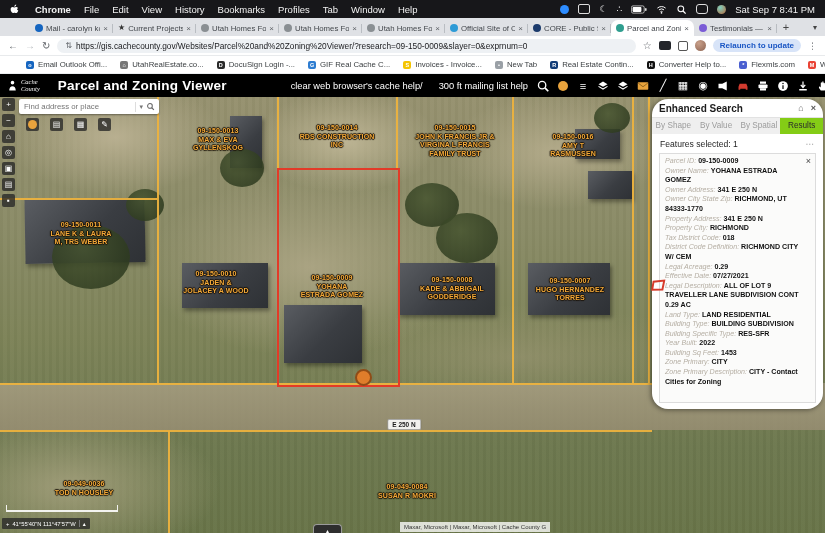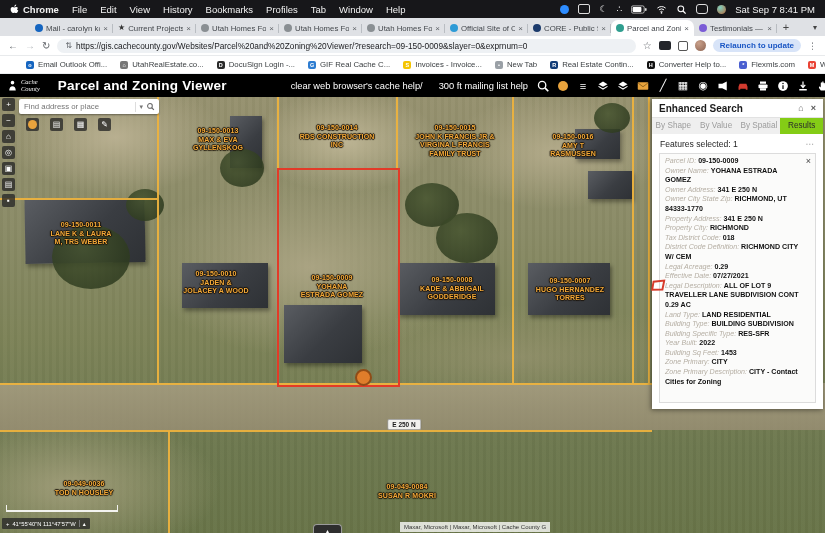--- a/index.html
+++ b/index.html
@@ -1,20 +1,20 @@
 <!DOCTYPE html>
 <html><head>
 <meta charset="utf-8">
 <style>
   html,body{margin:0;padding:0;background:#222;}
   .screen{position:relative;width:825px;height:533px;overflow:hidden;background:#fff;
           font-family:"Liberation Sans",sans-serif;-webkit-font-smoothing:antialiased;}
   
   .menubar{height:18px;background:#17171a;color:#f2f2f2;display:flex;align-items:center;
-           padding:0 10px;font-size:9.5px;gap:4px;}
+           padding:0 10px;font-size:9.5px;gap:16px;}
   .apple svg{width:9px;height:11px;display:block;margin-top:1px;}
   .mb-item{white-space:nowrap;}
   .mb-item.first{font-weight:bold;}
   .mb-status{margin-left:auto;display:flex;align-items:center;gap:9px;}
   .mb-status .glyph{font-size:9px;line-height:1;}
   .mb-time{font-size:9.5px;white-space:nowrap;}
   .bluedot{display:block;width:9px;height:9px;border-radius:50%;background:#2d8cff;}
   .scrbox{display:block;width:10px;height:8px;border:1px solid #ddd;border-radius:2px;}
   .cc{display:block;width:10px;height:8px;border:1px solid #ddd;border-radius:3px;}
   .avatar-mini{display:block;width:9px;height:9px;border-radius:50%;
@@ -108,21 +108,21 @@
   .coordbar{position:absolute;left:2px;top:421px;height:11px;background:rgba(40,40,40,.78);color:#fff;
             display:flex;align-items:center;gap:3px;padding:0 4px;font-size:5.8px;border-radius:1px;}
   .cc-box{border-left:1px solid #777;padding-left:3px;font-size:6px;}
   .attribution{position:absolute;left:400px;top:425px;height:10px;background:rgba(255,255,255,.78);
                color:#333;font-size:6px;display:flex;align-items:center;padding:0 4px;white-space:nowrap;}
   .uptoggle{position:absolute;left:313px;top:427px;width:27px;height:10px;background:#2e2e2e;
             border:1px solid #9a9a9a;border-bottom:0;border-radius:4px 4px 0 0;color:#fff;font-size:6px;
             display:flex;align-items:center;justify-content:center;}
   
   .panel{position:absolute;left:652px;top:2px;width:171px;height:310px;background:#fff;
-         box-shadow:-1px 1px 5px rgba(0,0,0,.45);display:flex;flex-direction:column;}
+         box-shadow:-1px 1px 5px rgba(0,0,0,.45);display:flex;flex-direction:column;border-radius:16px;}
   .p-head{display:flex;align-items:center;padding:4px 7px 3px;font-size:10px;font-weight:bold;color:#1c1c1c;}
   .p-hicons{margin-left:auto;display:flex;gap:7px;color:#555;font-size:9px;line-height:1;}
   .p-tabs{display:flex;background:#efefef;border-top:1px solid #e2e2e2;font-size:8.2px;color:#9c9c9c;
           height:16px;line-height:16px;text-align:center;}
   .p-tab{flex:1;white-space:nowrap;overflow:hidden;}
   .p-tab.active{background:#84cc16;color:#2b2b2b;}
   .p-count{display:flex;justify-content:space-between;padding:5px 8px 3px;font-size:8.6px;color:#1f1f1f;}
   .p-more{color:#8a8a8a;letter-spacing:1px;}
   .p-card{margin:1px 7px 6px;border:1px solid #dcdcdc;background:#fbfbfa;padding:3px 14px 4px 5px;
           position:relative;flex:1;overflow:hidden;}

